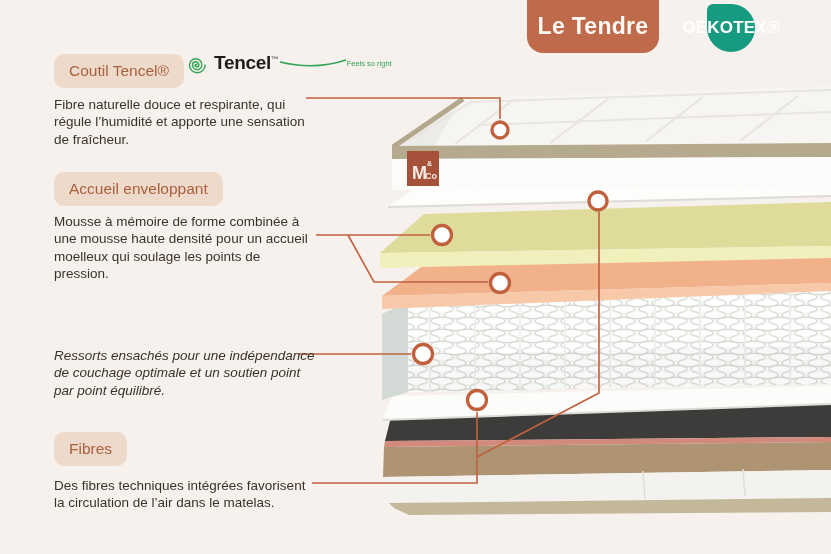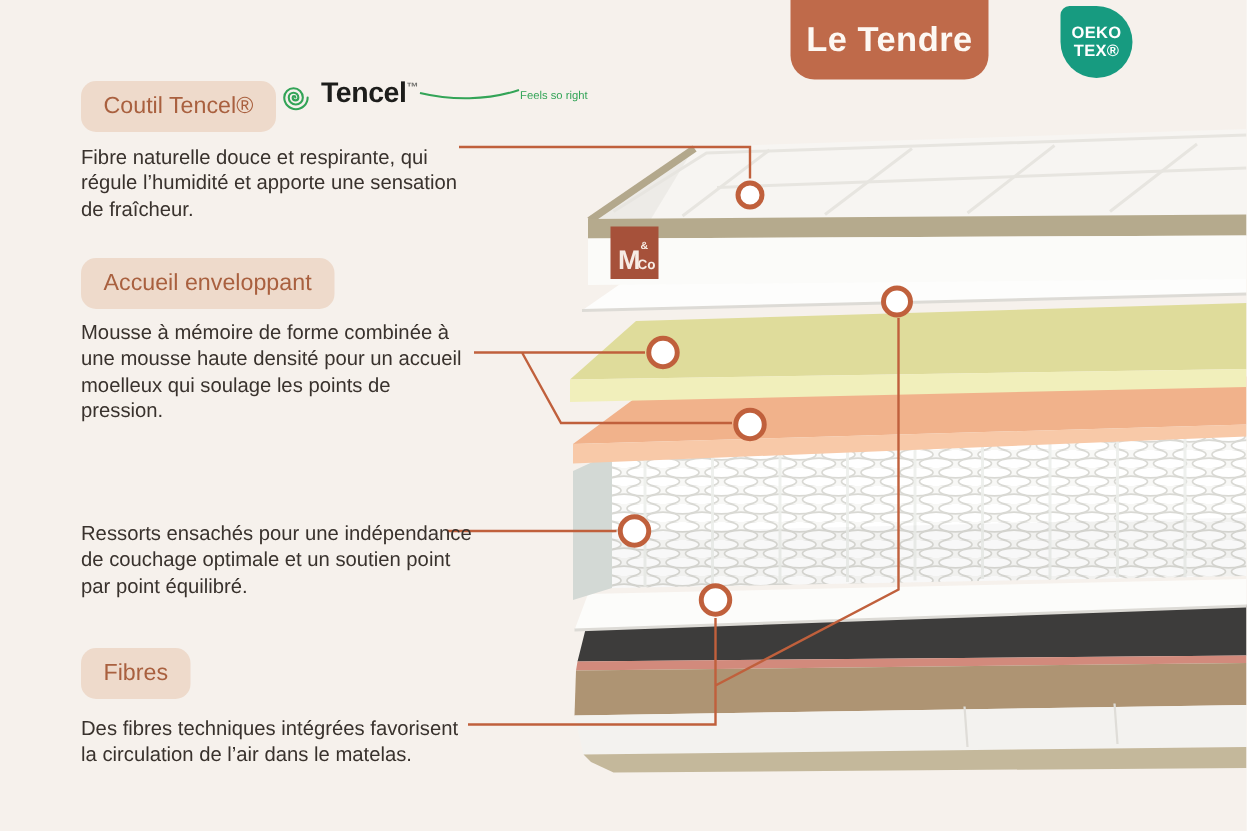--- a/index.html
+++ b/index.html
@@ -28,22 +28,22 @@
     position:absolute;z-index:3;left:527px;top:0;width:132px;height:53px;
     background:var(--banner,#bf6a4a);color:var(--banner-text,#fdf8f3);
     display:flex;align-items:center;justify-content:center;
     font-size:23px;font-weight:700;letter-spacing:.3px;
     border-radius:0 0 16px 16px;
   }
   .oeko{
     position:absolute;z-index:3;left:707px;top:4px;width:48px;height:48px;
     background:var(--teal,#179b80);color:#ffffff;
     border-radius:6px 50% 50% 50%;
-    display:flex;flex-direction:column;align-items:center;justify-content:center;
-    font-size:11px;font-weight:700;line-height:1.1;letter-spacing:.2px;
+    display:flex;flex-direction:row;align-items:center;justify-content:center;
+    font-size:17px;font-weight:700;line-height:1.1;letter-spacing:.2px;
   }
   .tencel{position:absolute;z-index:2;left:183px;top:53px;display:flex;gap:5px;align-items:flex-start;}
   .tencel-col{display:flex;flex-direction:row;align-items:center;}
   .tencel-word{font-size:19px;font-weight:700;color:var(--tencel-dark,#1d1d1b);letter-spacing:-.3px;line-height:1;}
   .tencel-word sup{font-size:8px;color:#6d6d6a;}
   .tencel-tag{font-size:7.5px;color:var(--green,#33a457);margin-top:1px;}
 </style>
 </head>
 <body>
 
@@ -141,18 +141,18 @@
       <div class="tencel-tag">Feels so right</div>
     </div>
   </div>
 
   <div class="pill" style="left:54px;top:54px;">Coutil Tencel®</div>
   <p class="desc" style="left:54px;top:82px;">Fibre naturelle douce et respirante, qui régule l’humidité et apporte une sensation de fraîcheur.</p>
 
   <div class="pill" style="left:54px;top:172px;">Accueil enveloppant</div>
   <p class="desc" style="left:54px;top:199px;">Mousse à mémoire de forme combinée à une mousse haute densité pour un accueil moelleux qui soulage les points de pression.</p>
 
-  <p class="desc" style="left:54px;top:333px;">Ressorts ensachés pour une indépendance de couchage optimale et un soutien point par point équilibré.</p>
+  <p class="desc" style="left:54px;top:333px;font-style:italic;">Ressorts ensachés pour une indépendance de couchage optimale et un soutien point par point équilibré.</p>
 
   <div class="pill" style="left:54px;top:432px;">Fibres</div>
   <p class="desc" style="left:54px;top:463px;">Des fibres techniques intégrées favorisent la circulation de l’air dans le matelas.</p>
 
 </div>
 
 </body></html>

